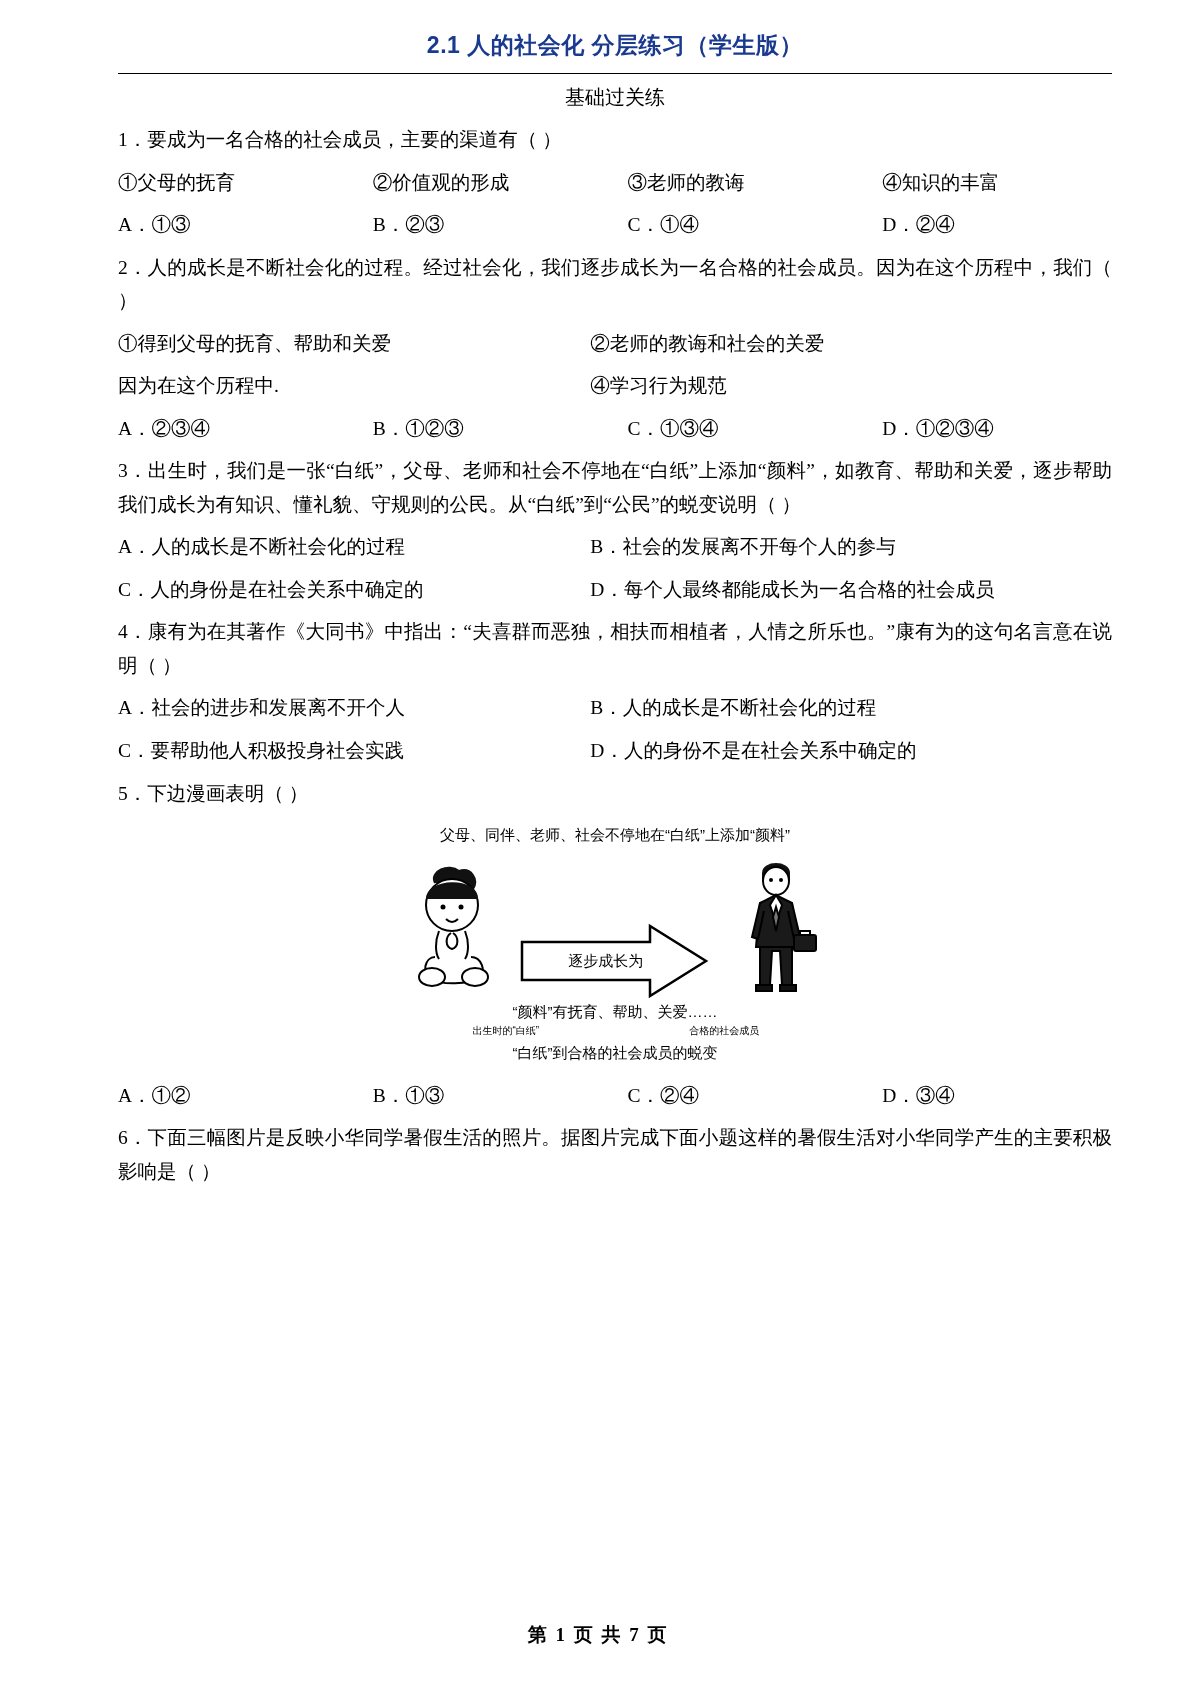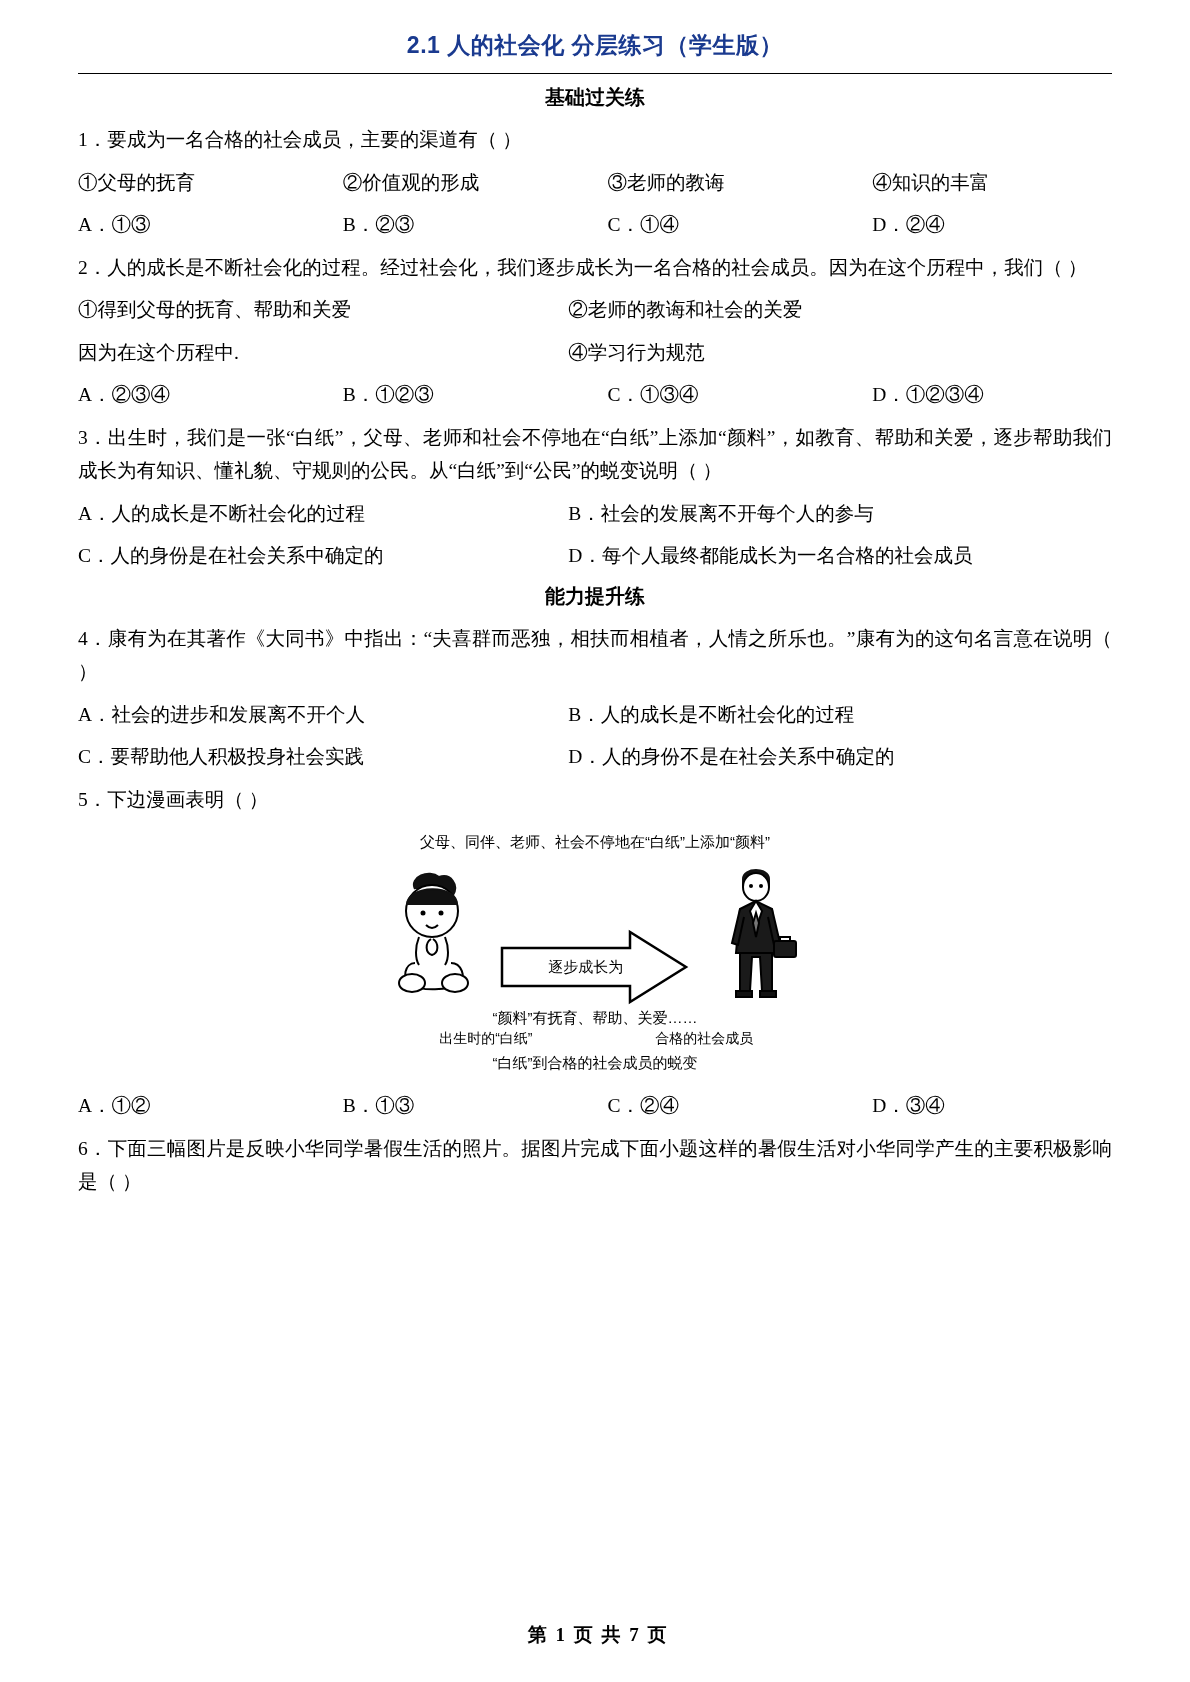--- a/index.html
+++ b/index.html
@@ -11,41 +11,41 @@
     width: 1190px;
     height: 1682px;
     font-family: "Liberation Serif", "DejaVu Serif", serif;
     color: #000000;
     position: relative;
   }
   .page {
     width: 1190px;
     height: 1682px;
     box-sizing: border-box;
-    padding: 22px 78px 0 78px;
+    padding: 22px 78px 0 118px;
     position: relative;
   }
   .doc-title {
     text-align: center;
     font-size: 23px;
     font-weight: bold;
     color: #1a3a8f;
     letter-spacing: 0.5px;
     margin: 8px 0 12px 0;
     font-family: "Liberation Sans", sans-serif;
   }
   .title-rule {
     border: none;
     border-top: 1px solid #000;
     margin: 0 0 10px 0;
   }
   .section-head {
     text-align: center;
     font-size: 20px;
-    font-weight: bold;
+    font-weight: normal;
     margin: 10px 0 12px 0;
     font-family: "Liberation Sans", sans-serif;
   }
   .q {
     font-size: 19.5px;
     line-height: 1.72;
     margin: 0 0 9px 0;
     text-align: justify;
   }
   .q-stem {
@@ -115,21 +115,21 @@
     white-space: nowrap;
   }
   .comic-mid-text {
     text-align: center;
     font-size: 15px;
     margin-top: 2px;
   }
   .comic-labels {
     display: flex;
     justify-content: space-between;
-    font-size: 14px;
+    font-size: 10px;
     margin-top: 2px;
   }
   .comic-labels .left {
     width: 48%;
     text-align: center;
   }
   .comic-labels .right {
     width: 48%;
     text-align: center;
   }
@@ -193,21 +193,20 @@
   <div class="q q-stem">3．出生时，我们是一张“白纸”，父母、老师和社会不停地在“白纸”上添加“颜料”，如教育、帮助和关爱，逐步帮助我们成长为有知识、懂礼貌、守规则的公民。从“白纸”到“公民”的蜕变说明（   ）</div>
   <div class="opt-row two">
     <div>A．人的成长是不断社会化的过程</div>
     <div>B．社会的发展离不开每个人的参与</div>
   </div>
   <div class="opt-row two">
     <div>C．人的身份是在社会关系中确定的</div>
     <div>D．每个人最终都能成长为一名合格的社会成员</div>
   </div>
 
-  <div class="section-head">能力提升练</div>
 
   <div class="q q-stem">4．康有为在其著作《大同书》中指出：“夫喜群而恶独，相扶而相植者，人情之所乐也。”康有为的这句名言意在说明（   ）</div>
   <div class="opt-row two">
     <div>A．社会的进步和发展离不开个人</div>
     <div>B．人的成长是不断社会化的过程</div>
   </div>
   <div class="opt-row two">
     <div>C．要帮助他人积极投身社会实践</div>
     <div>D．人的身份不是在社会关系中确定的</div>
   </div>

